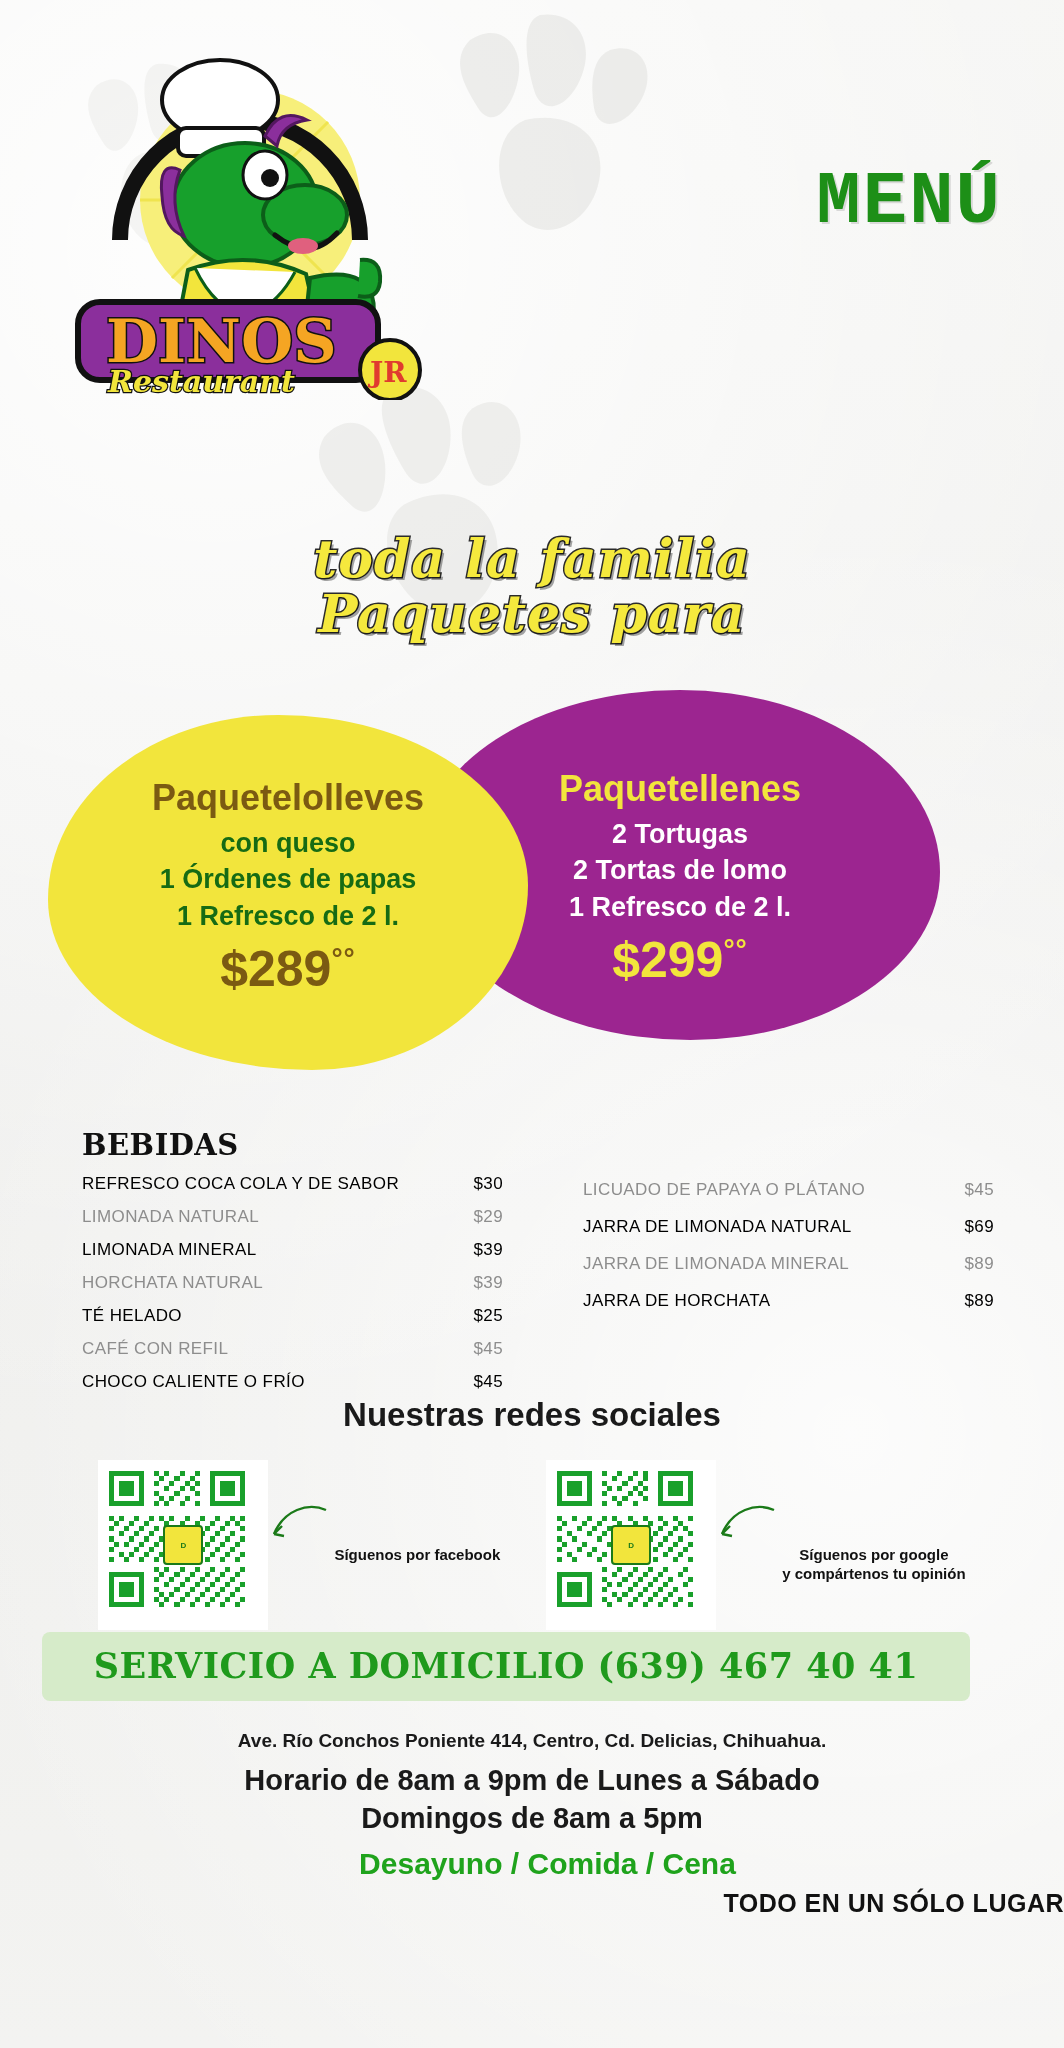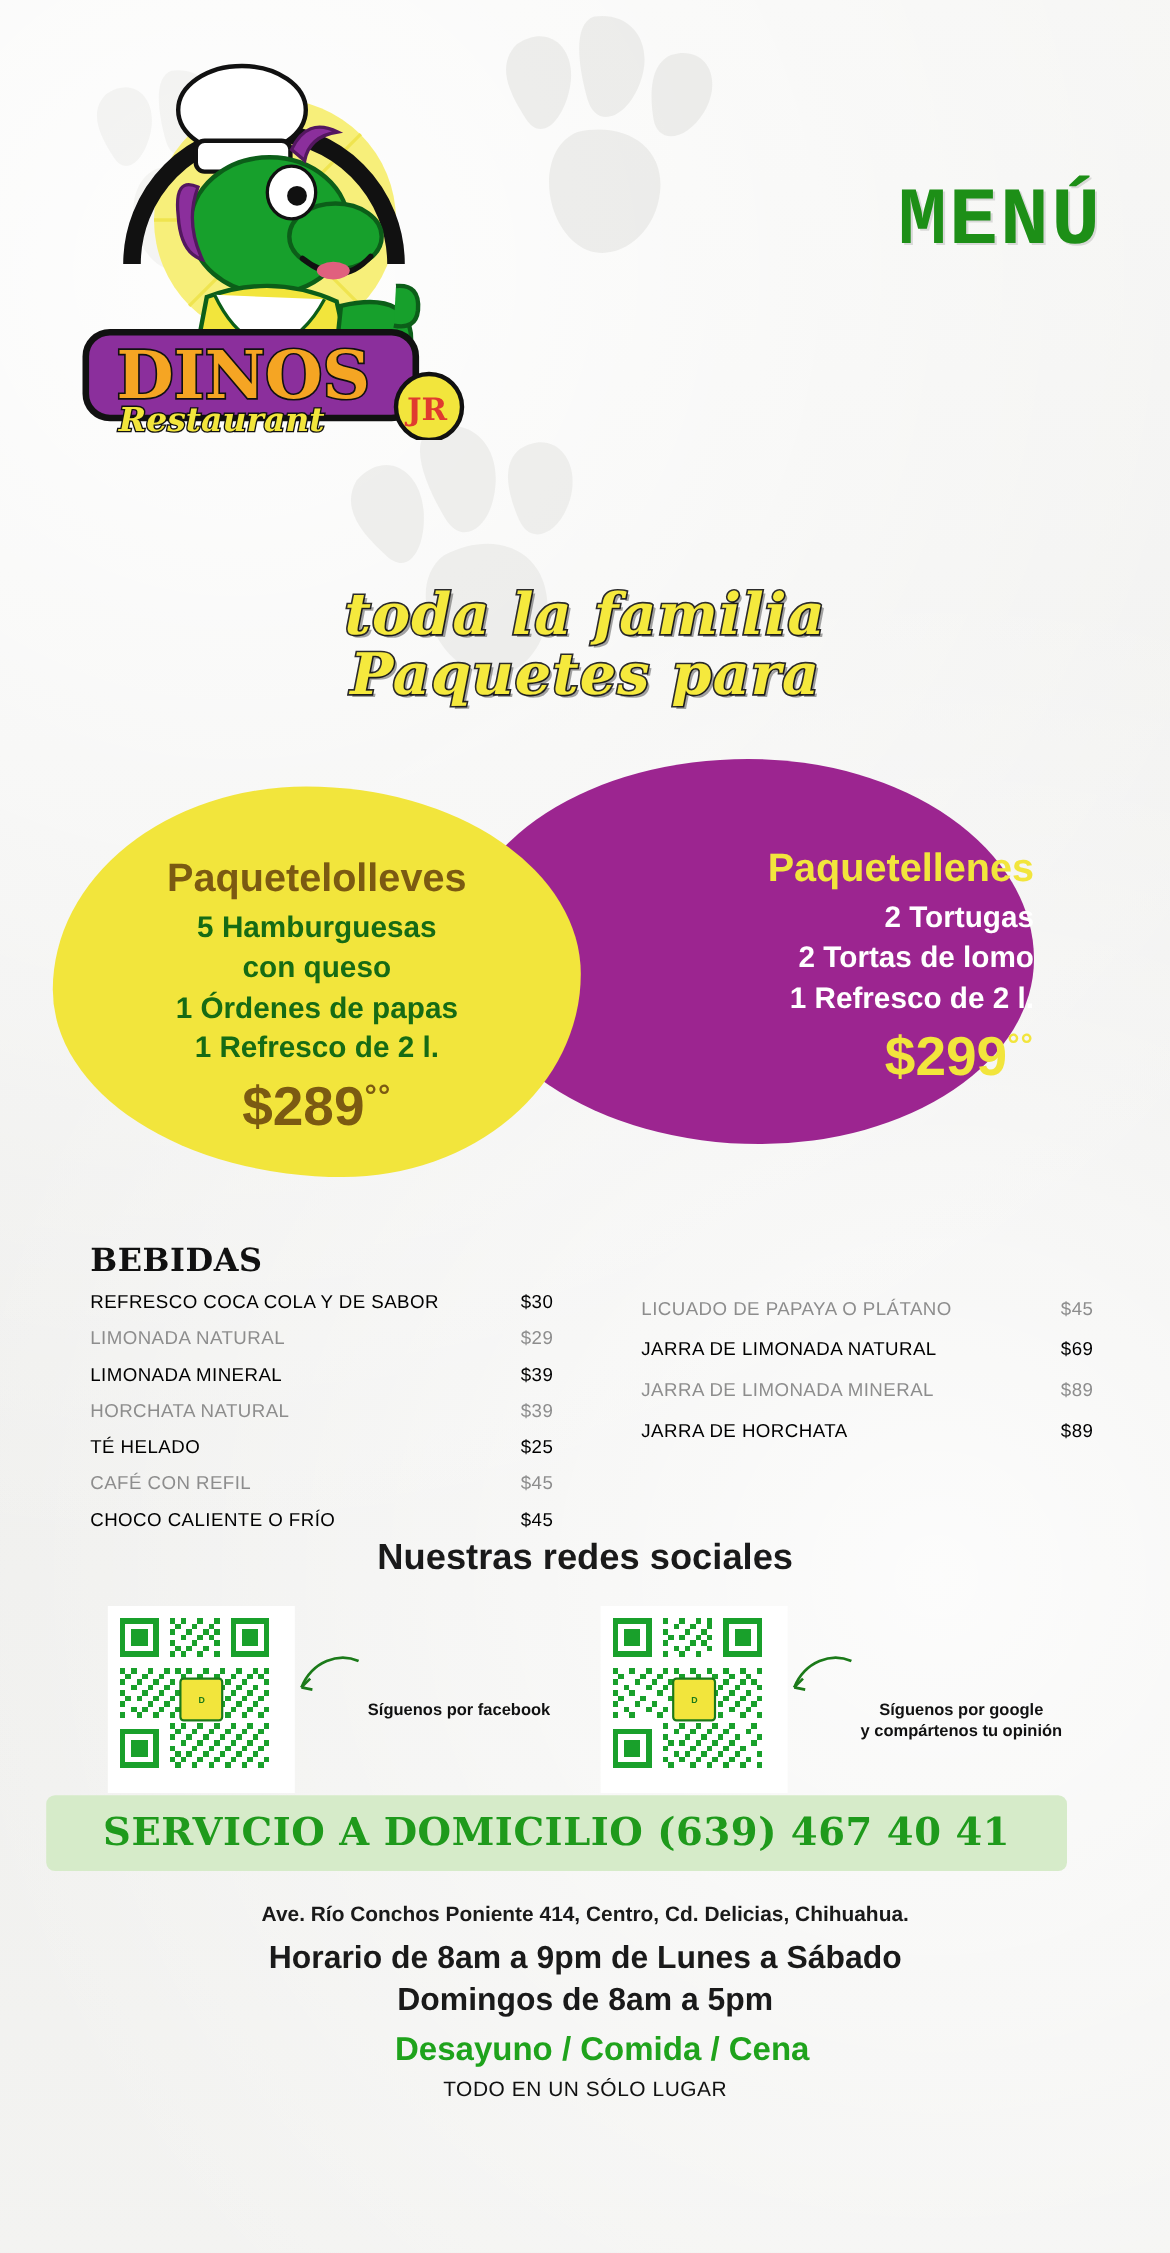--- a/index.html
+++ b/index.html
@@ -96,21 +96,20 @@
     z-index: 2;
   }
   .blob-purple {
     left: 420px;
     top: 0px;
     width: 520px;
     height: 350px;
     background: #9c2590;
     border-radius: 50% 50% 48% 52% / 48% 52% 48% 52%;
     z-index: 1;
-    text-align: right;
   }
   .blob-inner { position: relative; z-index: 5; }
   .blob-title {
     font-size: 36px;
     font-weight: bold;
     margin-bottom: 6px;
   }
   .blob-yellow .blob-title { color: #7b5a12; padding-top: 62px; }
   .blob-purple .blob-title { color: #f2e53c; padding-top: 78px; }
   .blob-line {
@@ -253,24 +252,25 @@
   }
   .meals {
     margin-top: 10px;
     font-size: 30px;
     font-weight: bold;
     color: #1fa31c;
     padding-left: 31px;
   }
   .todo {
     margin-top: 8px;
-    font-size: 19px;
-    font-weight: normal;
+    font-size: 25px;
+    font-weight: bold;
     color: #111;
     letter-spacing: 0.5px;
+    text-align: right;
   }
 </style>
 </head>
 <body>
 
 <div class="page">
 
   <div class="footprint" style="left:430px; top:10px;">
     <svg width="230" height="260" viewBox="0 0 230 260">
       <g fill="#e0e0dd">
@@ -365,21 +365,20 @@
         <div class="blob-line">1 Refresco de 2 l.</div>
         <div class="blob-price">
           <span>$299</span><span class="cents">°°</span>
         </div>
       </div>
     </div>
 
     <div class="blob blob-yellow">
       <div class="blob-inner">
         <div class="blob-title">Paquetelolleves</div>
-        <div class="blob-line">5 Hamburguesas</div>
         <div class="blob-line">con queso</div>
         <div class="blob-line">1 Órdenes de papas</div>
         <div class="blob-line">1 Refresco de 2 l.</div>
         <div class="blob-price">
           <span>$289</span><span class="cents">°°</span>
         </div>
       </div>
     </div>
 
   </div>

